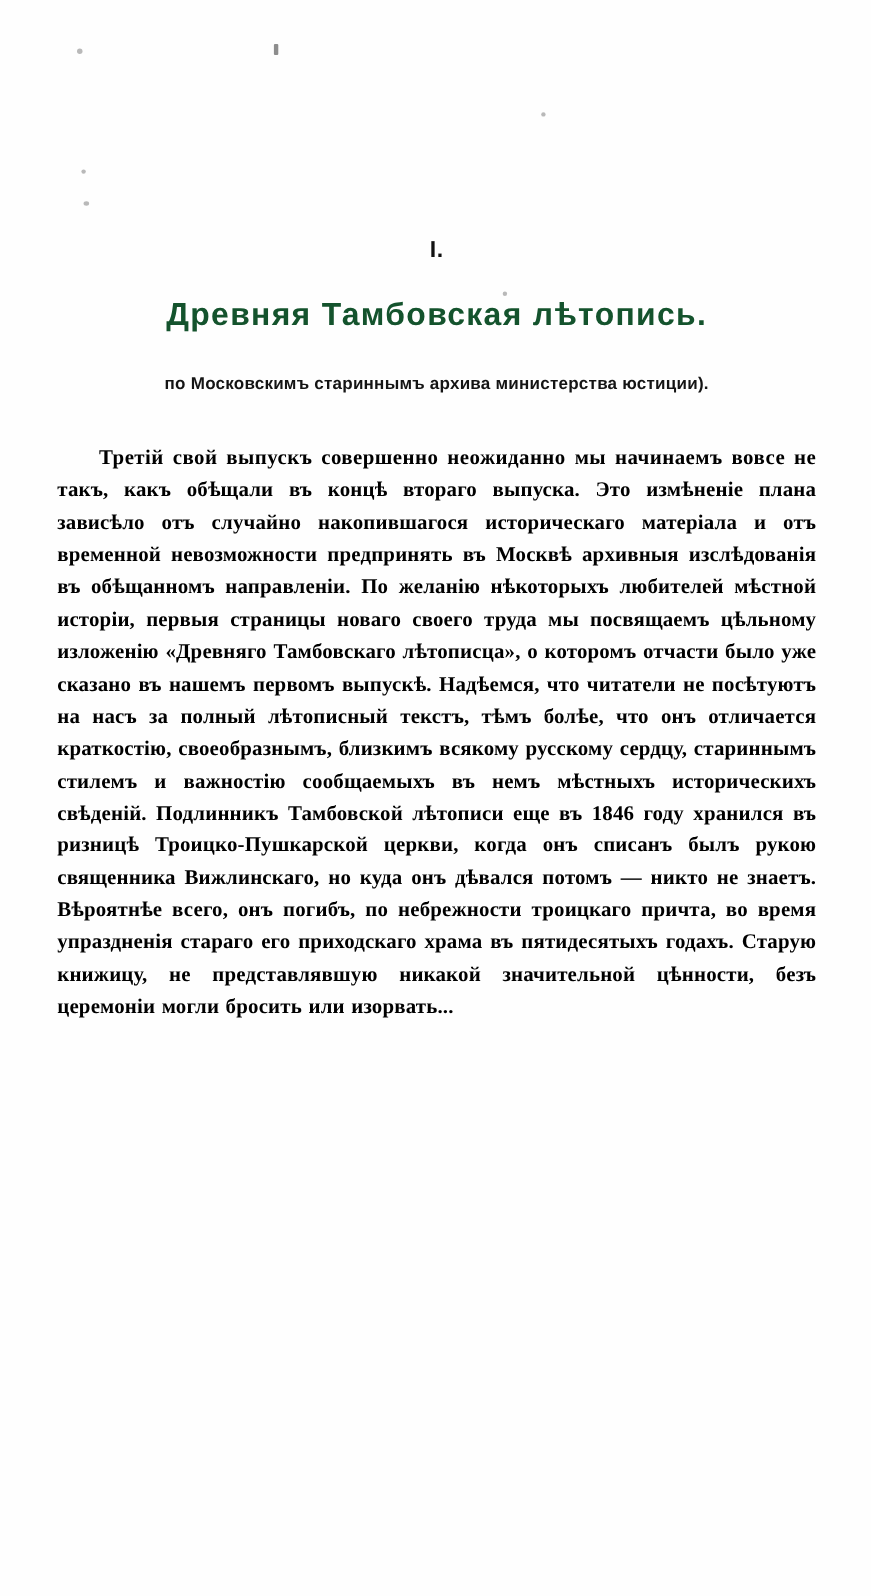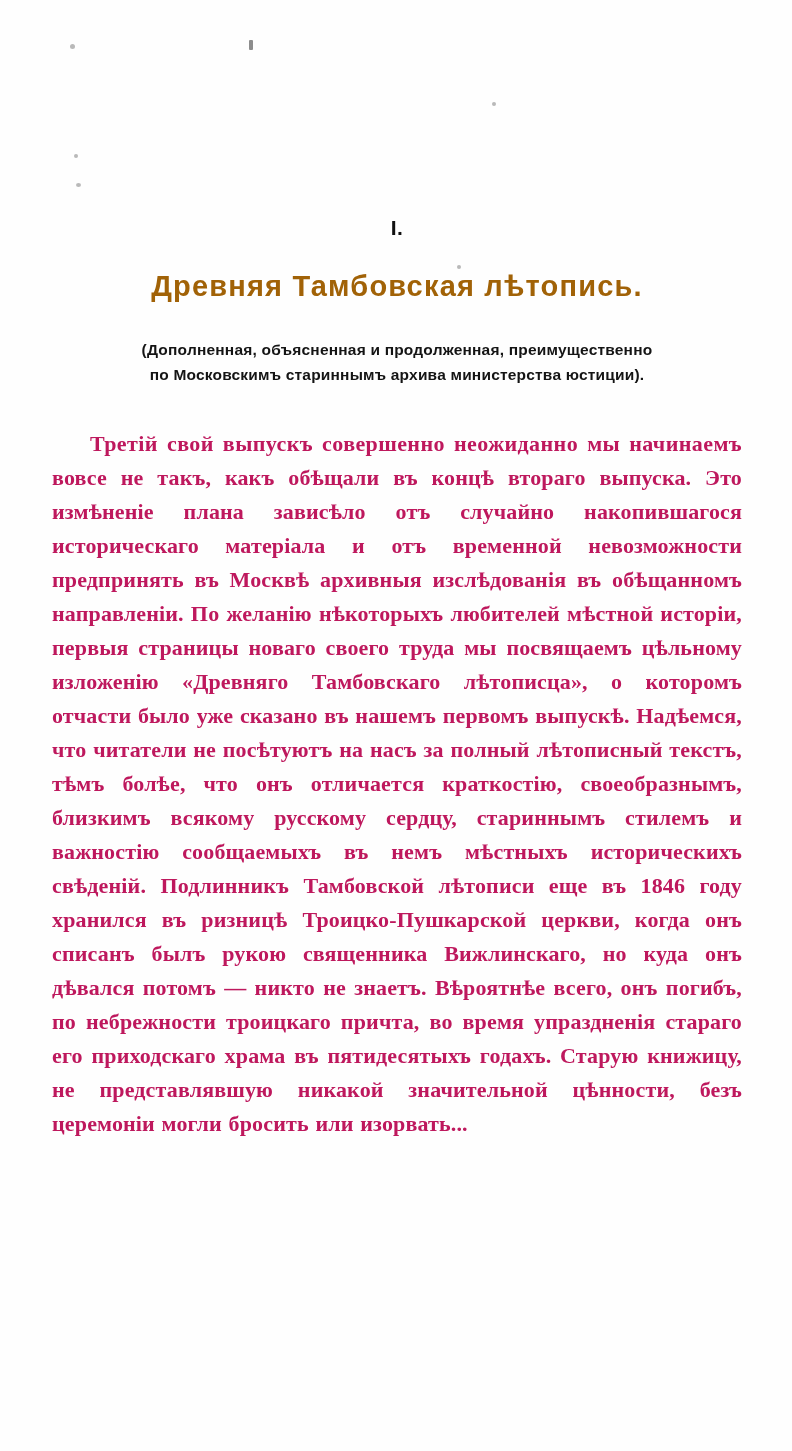--- a/index.html
+++ b/index.html
@@ -53,21 +53,21 @@
     color: #111;
     margin: 0 0 30px 0;
   }
 
   .doc-title {
     text-align: center;
     font-family: "Liberation Sans", sans-serif;
     font-weight: bold;
     font-size: 29px;
     letter-spacing: 1.2px;
-    color: #a16207;
+    color: #14532d;
     margin: 0 0 34px 0;
     white-space: nowrap;
   }
 
   .subtitle {
     font-family: "Liberation Sans", sans-serif;
     font-weight: bold;
     font-size: 15.5px;
     letter-spacing: 0.2px;
     color: #141414;
@@ -75,23 +75,23 @@
     line-height: 1.62;
     margin: 0 0 40px 0;
     padding: 0 4px;
   }
   .subtitle .line1 { display: block; }
   .subtitle .line2 { display: block; }
 
   .body-text {
     font-family: "Liberation Serif", serif;
     font-weight: bold;
-    font-size: 22px;
+    font-size: 19px;
     line-height: 1.545;
-    color: #be185d;
+    color: #000000;
     text-align: justify;
     text-justify: inter-word;
     margin: 0;
     word-spacing: 1px;
     letter-spacing: 0.15px;
   }
   .body-text p {
     margin: 0;
     text-indent: 38px;
   }
@@ -112,21 +112,20 @@
   <span class="speck s5"></span>
   <span class="speck s6"></span>
 
   <div class="content">
 
     <div class="section-number">I.</div>
 
     <h1 class="doc-title">Древняя Тамбовская лѣтопись.</h1>
 
     <div class="subtitle">
-      <span class="line1">(Дополненная, объясненная и продолженная,  преимущественно</span>
       <span class="line2">по Московскимъ стариннымъ архива министерства юстиции).</span>
     </div>
 
     <div class="body-text">
       <p>Третій свой выпускъ совершенно неожиданно мы начинаемъ вовсе не такъ, какъ обѣщали въ концѣ втораго выпуска. Это измѣненіе плана зависѣло отъ случайно накопившагося историческаго матеріала и отъ временной невозможности предпринять въ Москвѣ архивныя изслѣдованія въ обѣщанномъ направленіи. По желанію нѣкоторыхъ любителей мѣстной исторіи, первыя страницы новаго своего труда мы посвящаемъ цѣльному изложенію «Древняго Тамбовскаго лѣтописца», о которомъ отчасти было уже сказано въ нашемъ первомъ выпускѣ. Надѣемся, что читатели не посѣтуютъ на насъ за полный лѣтописный текстъ, тѣмъ болѣе, что онъ отличается краткостію, своеобразнымъ, близкимъ всякому русскому сердцу, стариннымъ стилемъ и важностію сообщаемыхъ въ немъ мѣстныхъ историческихъ свѣденій. Подлинникъ Тамбовской лѣтописи еще въ 1846 году хранился въ ризницѣ Троицко-Пушкарской церкви, когда онъ списанъ былъ рукою священника Вижлинскаго, но куда онъ дѣвался потомъ — никто не знаетъ. Вѣроятнѣе всего, онъ погибъ, по небрежности троицкаго причта, во время упраздненія стараго его приходскаго храма въ пятидесятыхъ годахъ. Старую книжицу, не представлявшую никакой значительной цѣнности, безъ церемоніи могли бросить или изорвать...</p>
     </div>
 
   </div>
 </div>
 

